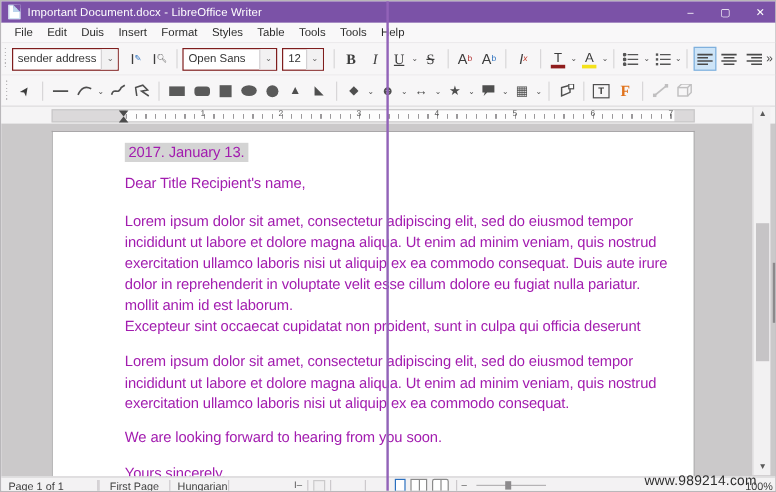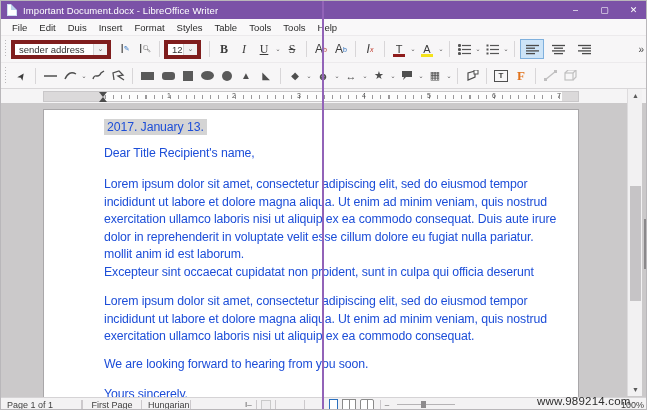--- a/index.html
+++ b/index.html
@@ -14,21 +14,21 @@
   .win-btn{width:29px;height:18px;display:flex;align-items:center;justify-content:center;font-size:9px;color:#fff;}
   
   .menubar{position:absolute;left:0;top:18px;width:647px;height:17px;background:#f9f8f9;display:flex;align-items:center;padding-left:5px;border-bottom:1px solid #eceaec;}
   .menu-item{font-size:9.5px;color:#2b2b2b;padding:0 6px;}
   
   .toolbar{position:absolute;left:0;width:647px;background:#f7f6f7;display:flex;align-items:center;}
   .tb1{top:35px;height:27px;border-bottom:1px solid #eceaec;}
   .tb2{top:62px;height:26px;border-bottom:1px solid #d9d7d9;}
   .grip{width:5px;height:18px;margin:0 3px 0 2px;background:repeating-linear-gradient(to bottom,#b9b7b9 0 1px,transparent 1px 3px);background-size:1px 100%;background-repeat:no-repeat;background-position:center;}
   .sep{width:1px;height:16px;background:#d8d6d8;margin:0 4px;}
-  .combo{display:flex;align-items:center;height:19px;background:#fff;border:4px solid #7f1d1d;margin-right:4px;}
+  .combo{display:flex;align-items:center;height:19px;background:#fff;border:1px solid #7f1d1d;margin-right:4px;}
   .combo .val{font-size:9.5px;color:#333;padding:0 4px;white-space:nowrap;overflow:hidden;}
   .combo .dd{width:14px;height:100%;border-left:1px solid #d4d2d4;display:flex;align-items:center;justify-content:center;font-size:7px;color:#666;background:#f2f1f2;}
   .tbtn{min-width:18px;height:20px;display:flex;align-items:center;justify-content:center;font-size:12px;color:#3c3c3c;margin:0 1px;position:relative;}
   .tbtn.sel{background:#cde4f7;border:1px solid #7fb0dd;}
   .serif{font-family:"Liberation Serif","DejaVu Serif",serif;}
   .ddarrow{width:8px;height:20px;display:flex;align-items:center;justify-content:center;font-size:6.5px;color:#555;}
   .colorbar{position:absolute;left:3px;right:3px;bottom:2px;height:3px;}
   .subsup{font-size:7px;}
   .shape{background:#5a5a5a;margin:0 4px;}
   .icon-svg{display:block;}
@@ -39,21 +39,21 @@
   .ruler-strip{position:absolute;left:42px;top:2px;width:536px;height:11px;background:#dbd9da;border:1px solid #c9c7c9;}
   .ruler-active{position:absolute;left:61px;top:0;width:457px;height:9px;background:#fdfdfd;}
   .ticks{position:absolute;left:61px;top:3px;width:457px;height:4px;background:repeating-linear-gradient(to right,#9a989a 0 1px,transparent 1px 8.1px);}
   .ruler-num{position:absolute;top:0px;font-size:7px;color:#555;}
   .indent-marker{position:absolute;left:55px;top:0;width:9px;height:10px;}
   .indent-marker .t1{position:absolute;left:0;top:0;border-left:4px solid transparent;border-right:4px solid transparent;border-top:5px solid #4c4c4c;}
   .indent-marker .t2{position:absolute;left:0;bottom:0;border-left:4px solid transparent;border-right:4px solid transparent;border-bottom:5px solid #4c4c4c;}
   
   .workspace{position:absolute;left:0;top:102px;width:647px;height:294px;background:#cbc9ca;}
   .page{position:absolute;left:42px;top:6px;width:536px;height:288px;background:#fff;border:1px solid #a9a7a9;border-bottom:none;}
-  .doc-block{position:absolute;left:60px;color:#1d4ed8;font-size:12.3px;letter-spacing:-.1px;white-space:nowrap;}
+  .doc-block{position:absolute;left:60px;color:#a21caf;font-size:12.3px;letter-spacing:-.1px;white-space:nowrap;}
   .doc-line{height:17.5px;line-height:17.5px;white-space:nowrap;}
   .field{background:#d4d4d4;}
   
   .vscroll{position:absolute;left:626px;top:88px;width:15px;height:307px;background:#f2f1f2;border-left:1px solid #dddbdd;}
   .varrow{position:absolute;left:0;width:15px;height:13px;display:flex;align-items:center;justify-content:center;font-size:7px;color:#5a5a5a;}
   .vthumb{position:absolute;left:2px;top:97px;width:11px;height:115px;background:#c6c4c6;}
   .edge-bar{position:absolute;left:643px;top:218px;width:4px;height:50px;background:#8b898b;}
   
   .statusbar{position:absolute;left:0;top:396px;width:647px;height:14px;background:#f3f2f3;border-top:1px solid #d5d3d5;display:flex;align-items:center;font-size:9px;color:#3f3f3f;}
   .sb-cell{padding:0 6px;white-space:nowrap;}
@@ -106,20 +106,24 @@
     </div>
     <span class="tbtn serif">
         <span>I</span>
         <span class="subsup" style="color:#2a6fbe">✎</span>
       </span>
     <span class="tbtn serif">
         <span>I</span>
         <span class="subsup" style="color:#555">🔍︎</span>
       </span>
     <span class="sep"></span>
+    <div class="combo" style="width:103px">
+      <span class="val" style="flex:1">Open Sans</span>
+      <span class="dd">⌄</span>
+    </div>
     <div class="combo" style="width:37px">
       <span class="val" style="flex:1">12</span>
       <span class="dd">⌄</span>
     </div>
     <span class="sep"></span>
     <span class="tbtn serif" style="font-weight:bold">B</span>
     <span class="tbtn serif" style="font-style:italic">I</span>
     <span class="tbtn serif" style="text-decoration:underline">U</span>
     <span class="ddarrow">⌄</span>
     <span class="tbtn serif" style="text-decoration:line-through">S</span>

